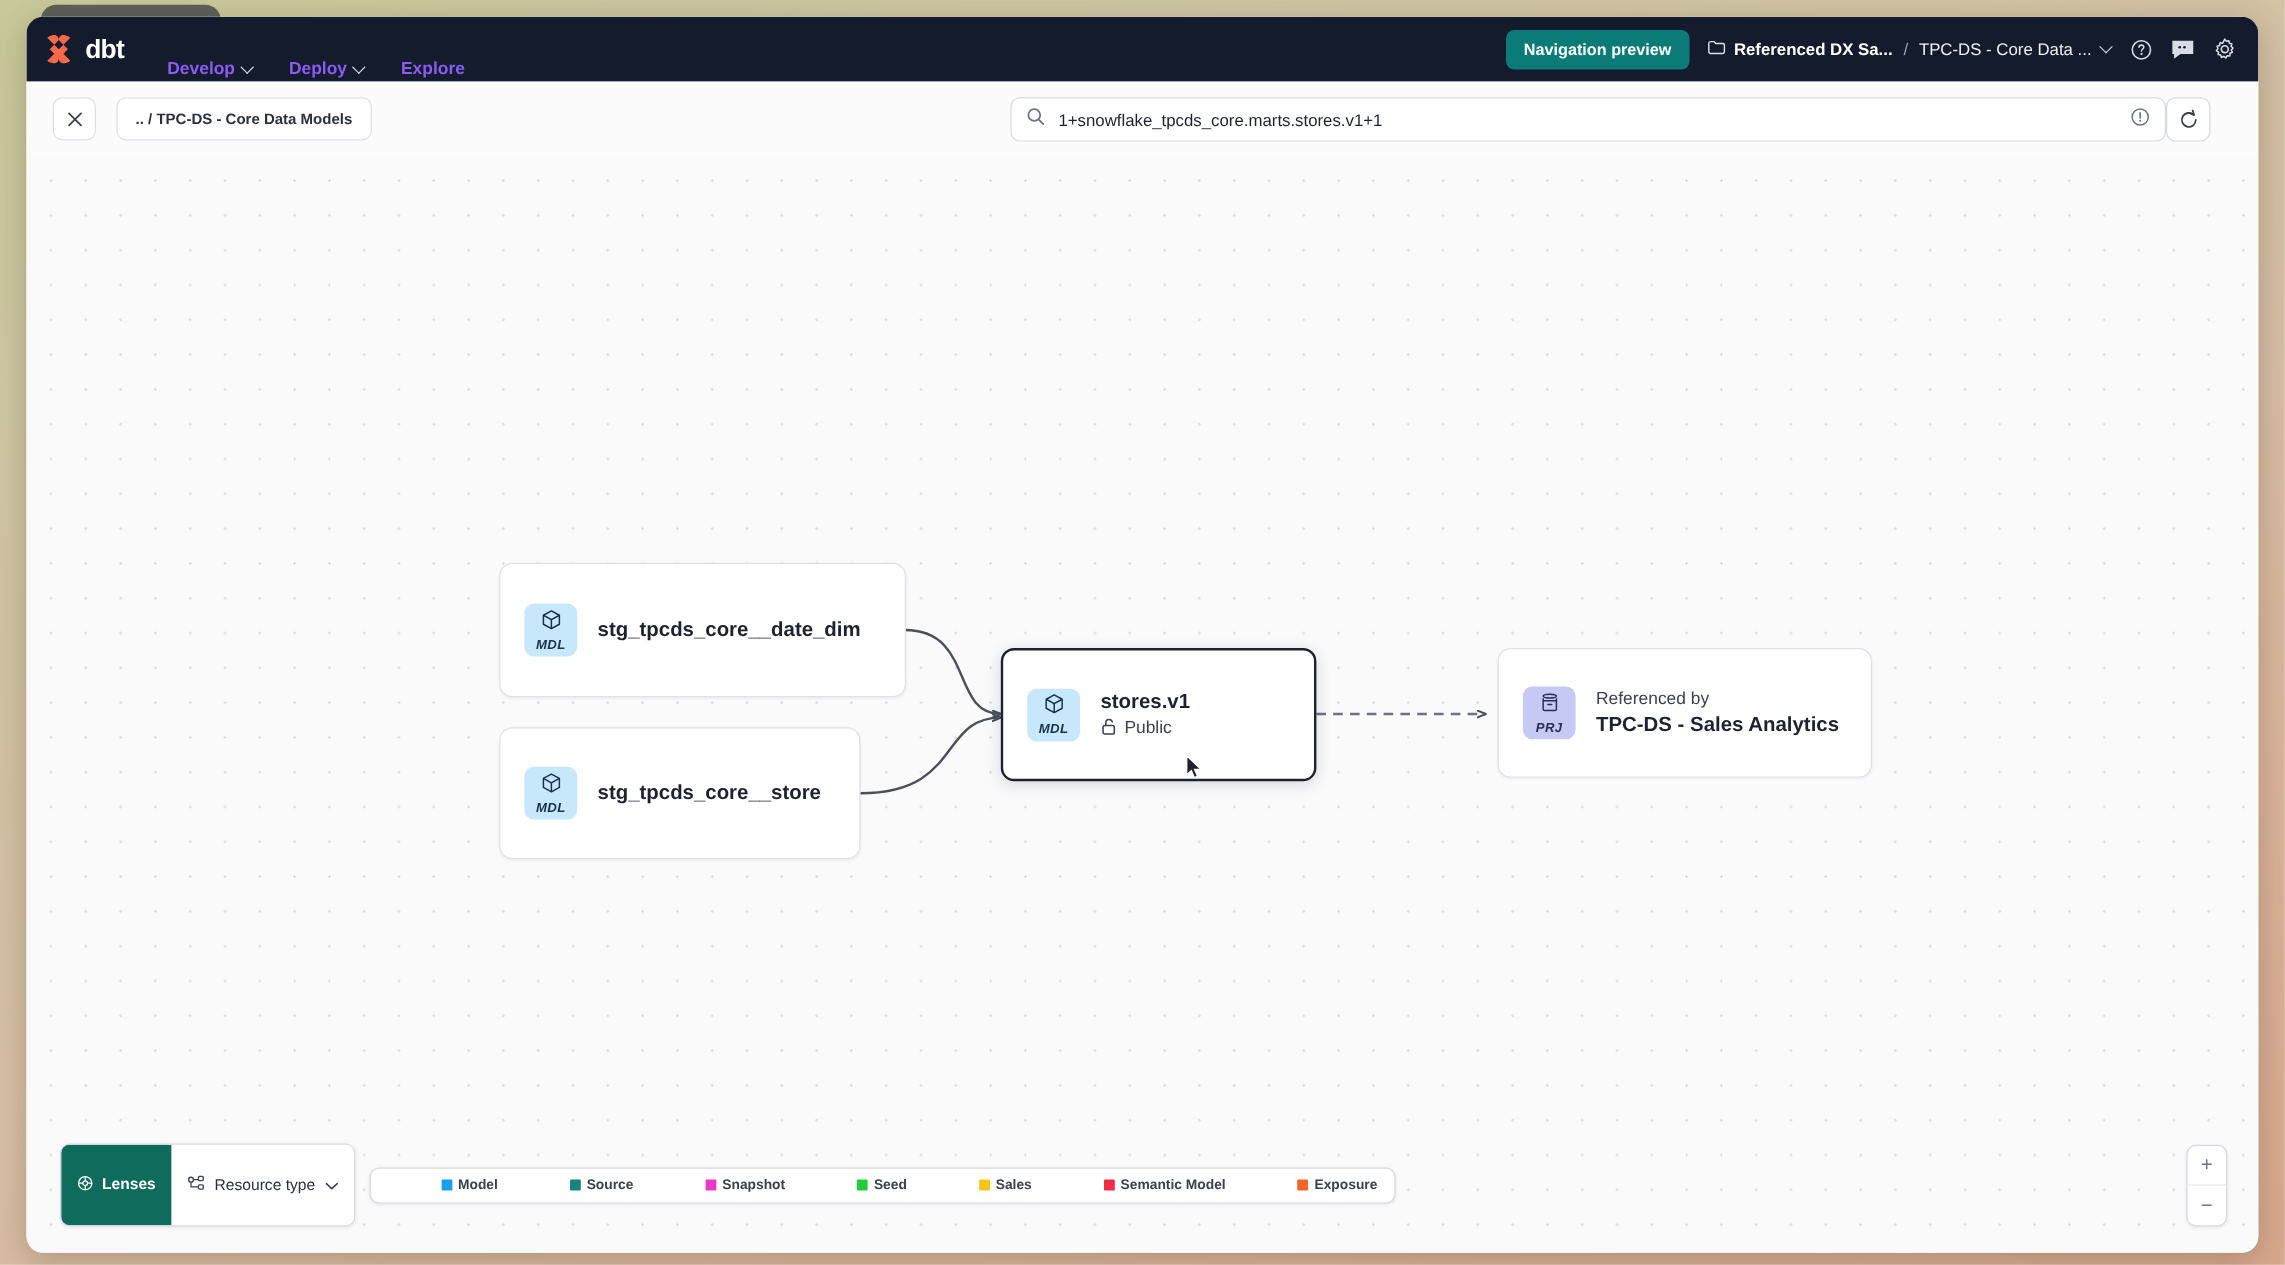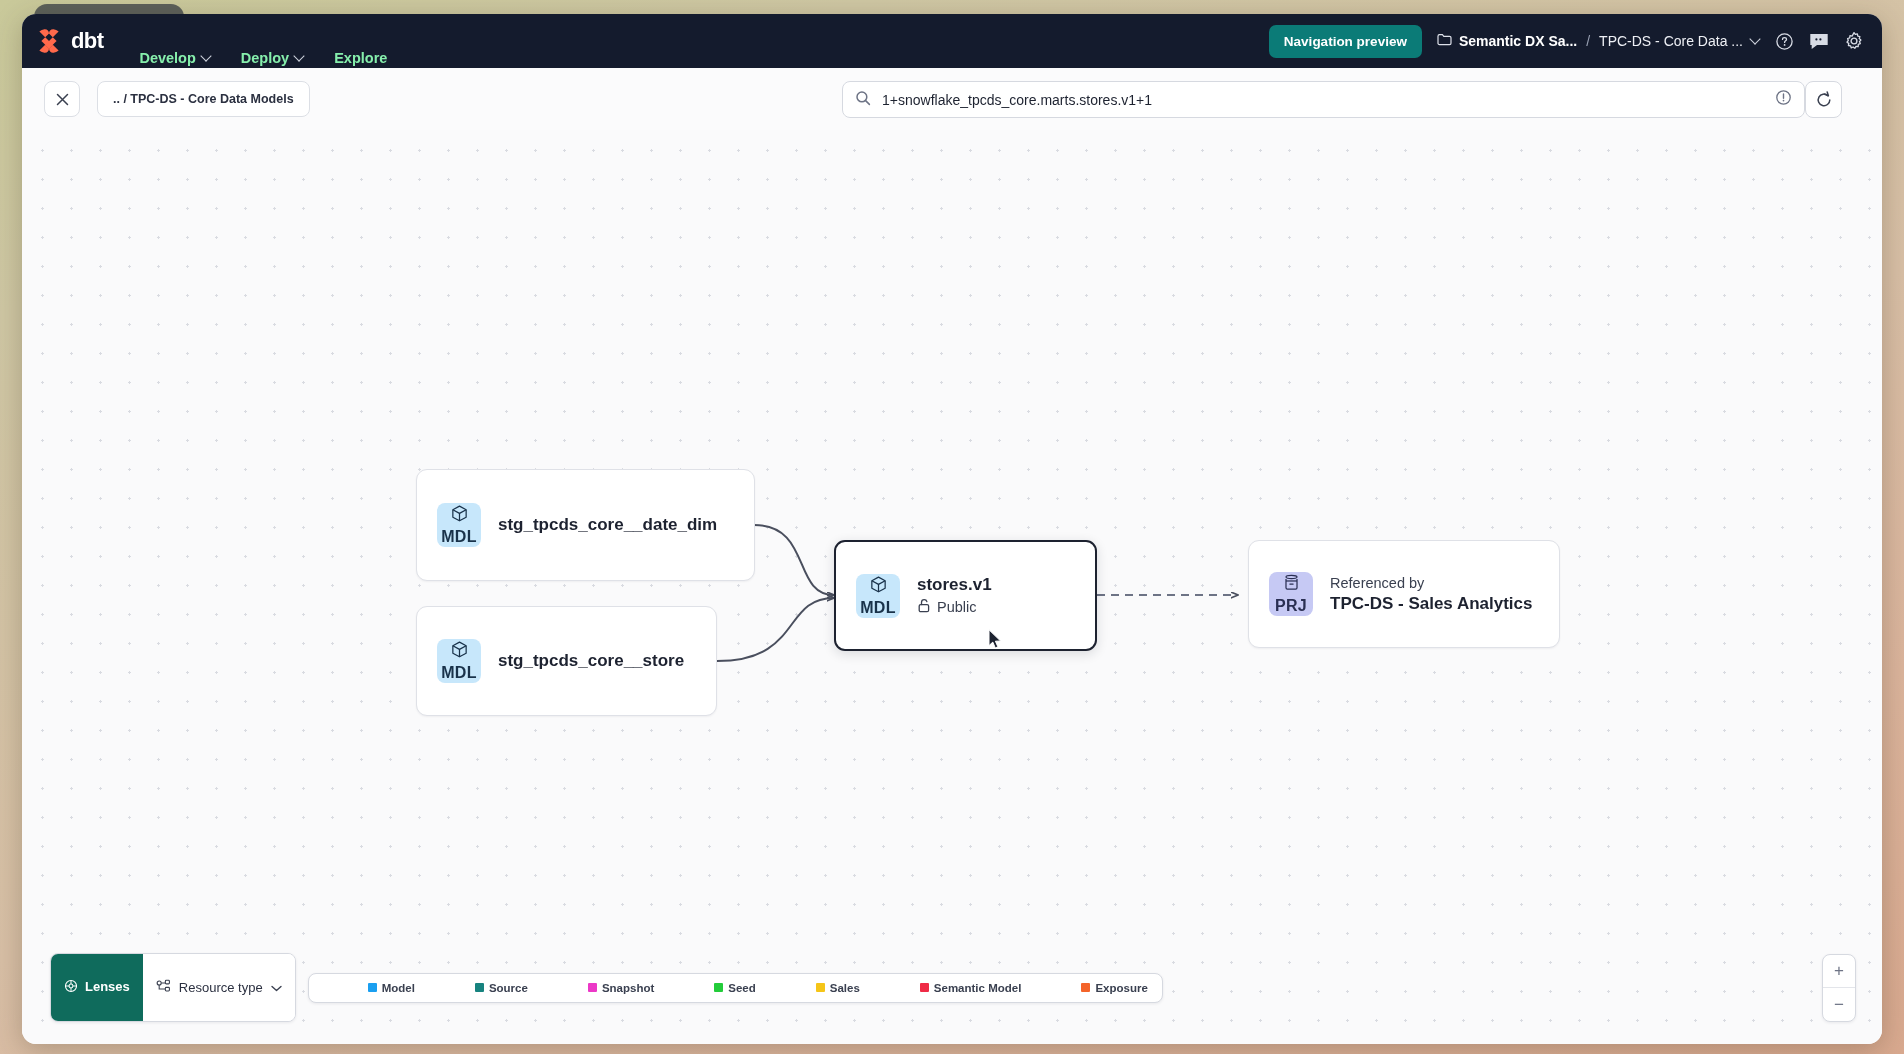--- a/index.html
+++ b/index.html
@@ -44,21 +44,21 @@
   .logo-x { width: 26px; height: 26px; position: relative; }
   .brand-word {
     color: #ffffff;
     font-size: 22px;
     font-weight: bold;
     letter-spacing: -0.6px;
     line-height: 1;
   }
   .navitems { display: flex; align-items: center; gap: 26px; }
   .navitem {
-    color: #86efac;
+    color: #8b5cf6;
     font-size: 14.5px;
     font-weight: bold;
     display: flex; align-items: center; gap: 6px;
     cursor: pointer;
     padding: 6px 2px;
     margin-top: 34px;
   }
   .chev { width: 9px; height: 9px; display: inline-block; position: relative; top: -2px; }
   .chev::after {
     content: "";
@@ -192,21 +192,21 @@
     border-radius: 8px;
     display: flex;
     flex-direction: column;
     align-items: center;
     justify-content: center;
     gap: 1px;
     flex: none;
   }
   .badge.mdl { background: #c7e7fb; }
   .badge.prj { background: #c6c9f4; }
-  .badge .btxt { font-size: 16px; font-weight: bold; color: #19324a; letter-spacing: .3px; }
+  .badge .btxt { font-size: 11px; font-weight: bold; color: #19324a; letter-spacing: .3px; font-style: italic; }
   .badge.prj .btxt { color: #2a2f52; }
   .node-title { font-size: 17px; color: #1d2230; white-space: nowrap; }
   .node-title.bold { font-weight: bold; }
   .node-sub { font-size: 14.5px; color: #3a4050; display: flex; align-items: center; gap: 6px; margin-top: 3px; }
   .node-pre { font-size: 14.5px; color: #3a4050; }
   .node-col { display: flex; flex-direction: column; justify-content: center; }
 
   
   .bottombar {
     position: absolute;
@@ -326,21 +326,21 @@
     <div class="nav-right">
       <div class="navpreview">Navigation preview</div>
 
       <div class="crumbs">
         <div class="crumb-acct">
           <span>
             <svg width="15" height="13" viewBox="0 0 15 13" fill="none">
               <path d="M1 3.2 C1 2.3 1.6 1.7 2.4 1.7 H5.4 L6.8 3.3 H12.6 C13.4 3.3 14 3.9 14 4.7 V10.2 C14 11 13.4 11.6 12.6 11.6 H2.4 C1.6 11.6 1 11 1 10.2 Z" stroke="#dde1ea" stroke-width="1.2"></path>
             </svg>
           </span>
-          <span>Semantic DX Sa...</span>
+          <span>Referenced DX Sa...</span>
         </div>
         <span class="sep">/</span>
         <div class="crumb-proj">
           <span>TPC-DS - Core Data ...</span>
           <span class="chev"></span>
         </div>
       </div>
 
       <span class="icon-btn">
         <svg width="19" height="19" viewBox="0 0 19 19" fill="none">

